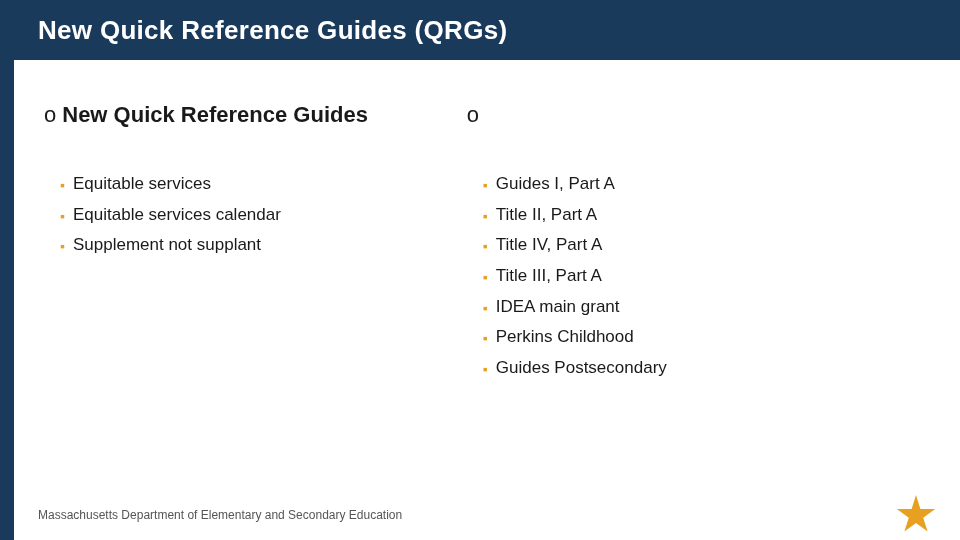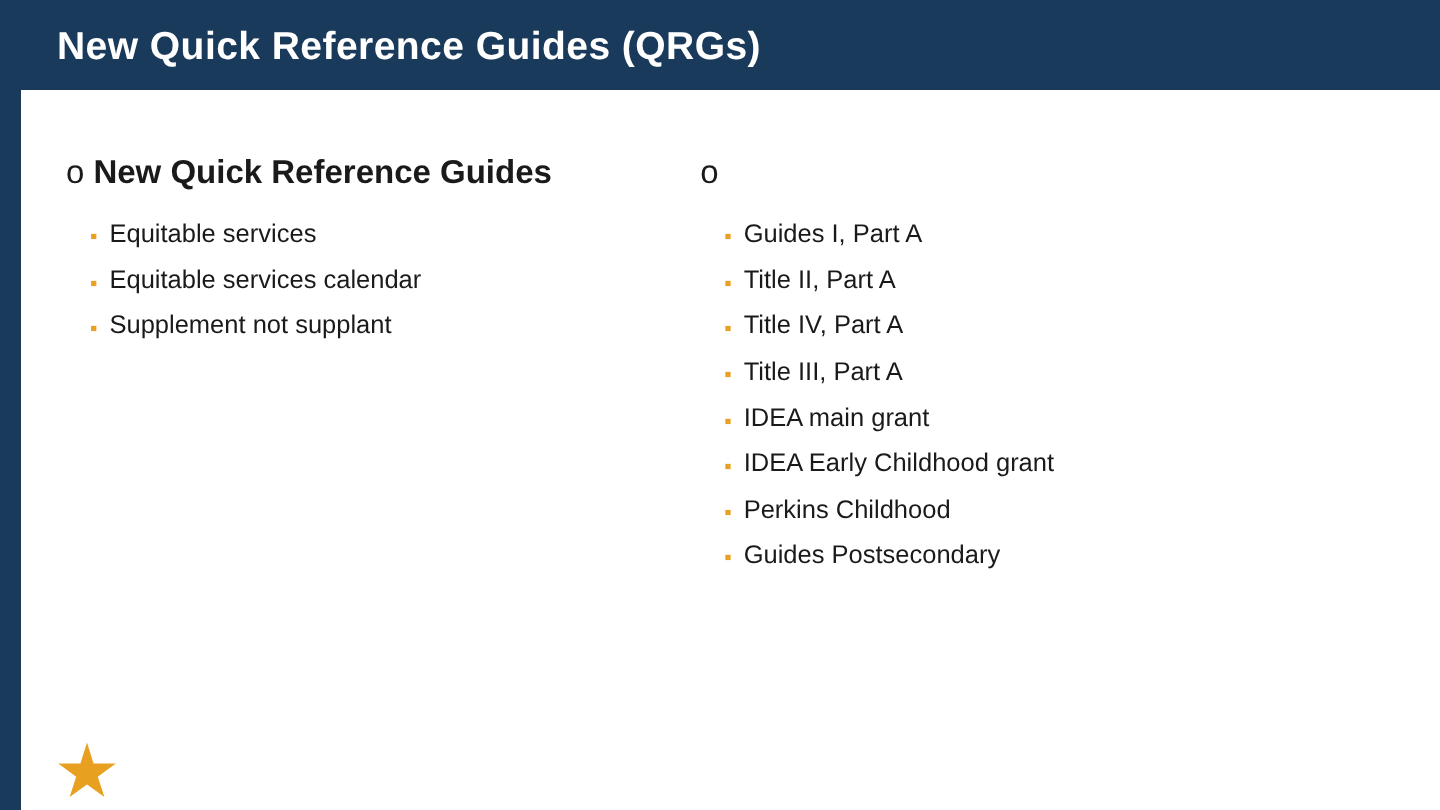--- a/index.html
+++ b/index.html
@@ -84,20 +84,21 @@
       color: #1a1a1a;
       font-weight: 400;
     }
 
     .bullet-list {
       list-style: none;
       padding-left: 16px;
       display: flex;
       flex-direction: column;
       gap: 6px;
+      margin-top: 28px;
     }
 
     .bullet-list li {
       font-size: 17px;
       color: #1a1a1a;
       display: flex;
       align-items: flex-start;
       gap: 8px;
       line-height: 1.45;
     }
@@ -200,32 +201,30 @@
       <li>
           <span>Title IV, Part A</span>
         </li>
       <li>
           <span>Title III, Part A</span>
         </li>
       <li>
           <span>IDEA main grant</span>
         </li>
       <li>
-          <span>IDEA Early Childhood grant</span>
-        </li>
-      <li>
           <span>Perkins Childhood</span>
         </li>
       <li>
           <span>Guides Postsecondary</span>
         </li>
     </ul>
   </div>
 
 </div>
 
 <div class="footer">
+  <span class="footer-text">Massachusetts Department of Elementary and Secondary Education</span>
   <div class="page-number-container">
     <div class="star-badge">
       <span class="star-badge-num">32</span>
     </div>
   </div>
 </div>
 
 </body></html>

